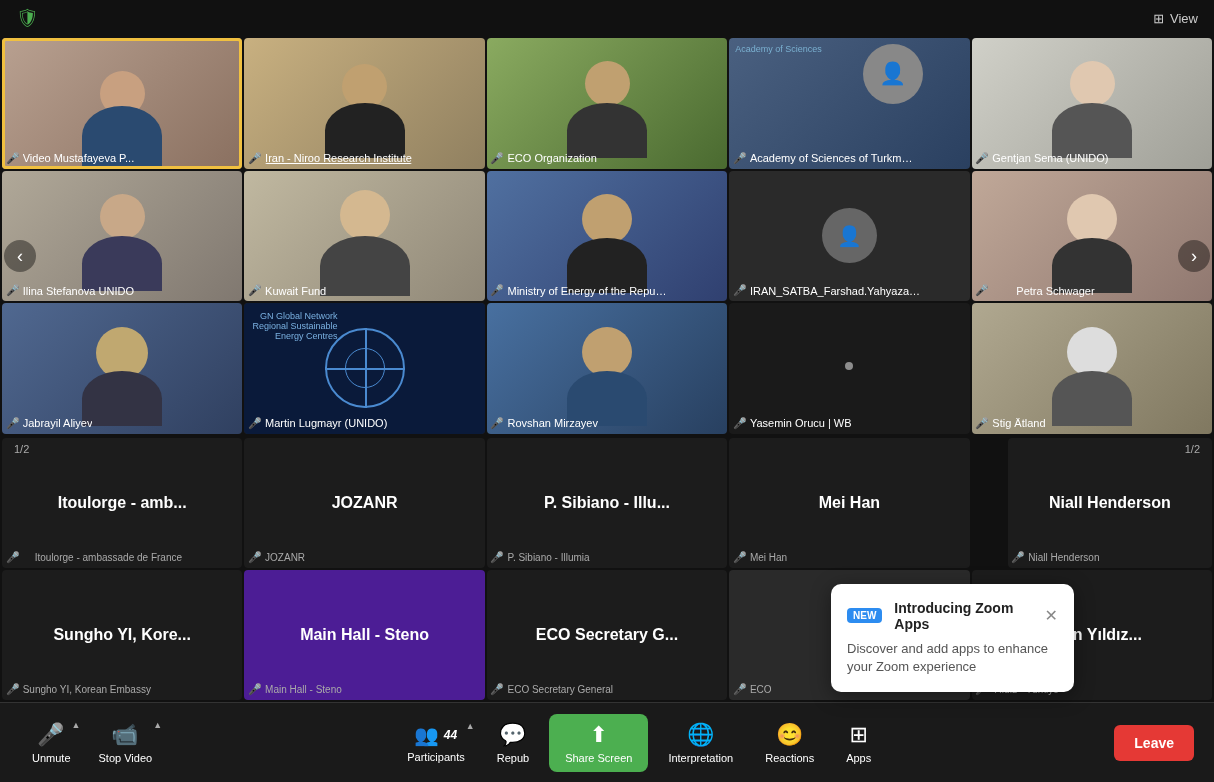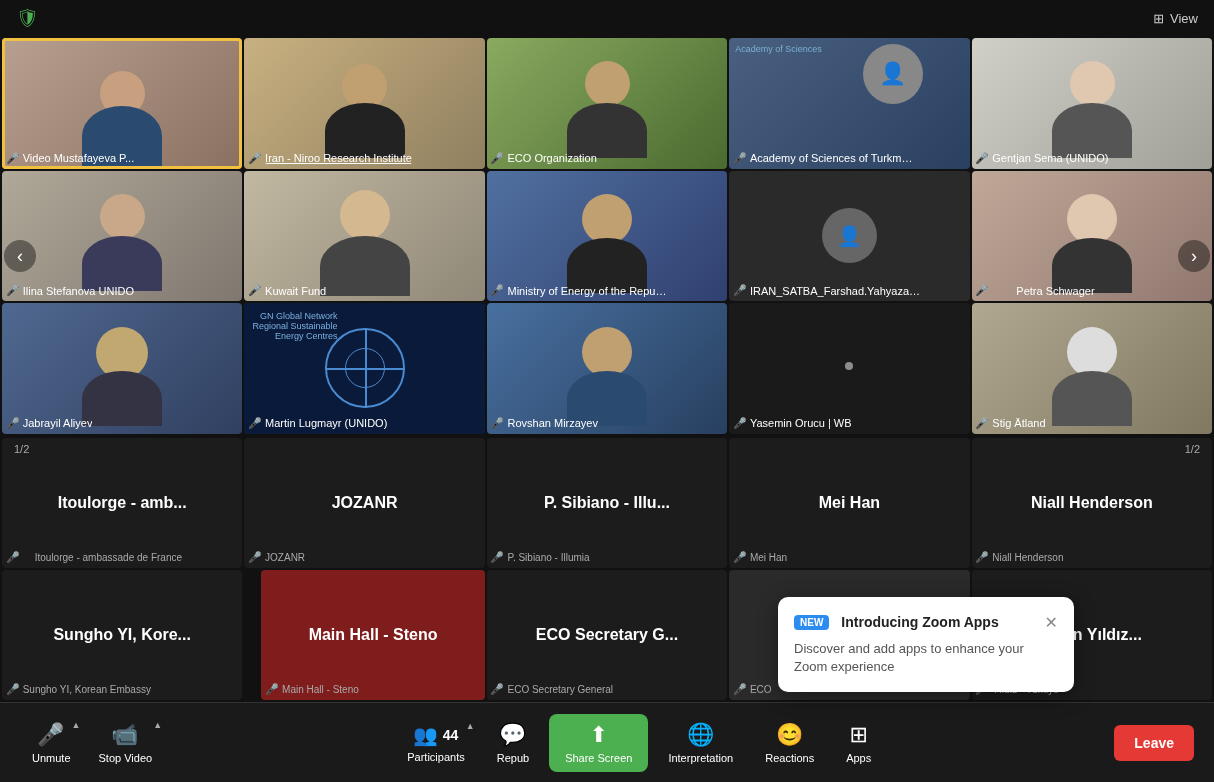--- a/index.html
+++ b/index.html
@@ -180,30 +180,31 @@
       border: none;
       border-radius: 6px;
       padding: 10px 20px;
       font-size: 14px;
       cursor: pointer;
       font-weight: bold;
     }
 
     
     .participants-count {
-      font-size: 14px;
+      font-size: 12px;
       font-weight: bold;
+      font-style: italic;
     }
 
     
     .zoom-apps-popup {
       position: absolute;
       bottom: 90px;
       right: 140px;
-      width: 296px;
+      width: 243px;
       background: #fff;
       border-radius: 10px;
       padding: 16px;
       box-shadow: 0 4px 20px rgba(0,0,0,0.4);
       z-index: 20;
     }
     .popup-header {
       display: flex;
       align-items: center;
       justify-content: space-between;
@@ -515,41 +516,41 @@
   <div class="video-cell" style="background:#1c1c1c;">
     <div style="height:100%; display:flex; flex-direction:column; align-items:center; justify-content:center;">
       <div style="color:#fff; font-size:16px; font-weight:bold; text-align:center;">Mei Han</div>
     </div>
     <div class="mute-bar">
       <span class="mute-icon-red">🎤</span>
       <span style="color:#aaa; font-size:10px;">Mei Han</span>
     </div>
   </div>
 
-  <div class="video-cell" style="background:#1c1c1c;">
+  <div class="video-cell" style="background:#1c1c1c;margin-left:36px;">
     <div style="height:100%; display:flex; flex-direction:column; align-items:center; justify-content:center;">
       <div style="color:#fff; font-size:16px; font-weight:bold; text-align:center;">Niall Henderson</div>
     </div>
     <div class="mute-bar">
       <span style="color:#fff; font-size:11px;">🎤</span>
       <span style="color:#aaa; font-size:10px;">Niall Henderson</span>
     </div>
   </div>
 
   <div class="video-cell" style="background:#1c1c1c;">
     <div style="height:100%; display:flex; flex-direction:column; align-items:center; justify-content:center;">
       <div style="color:#fff; font-size:16px; font-weight:bold; text-align:center;">Sungho YI, Kore...</div>
     </div>
     <div class="mute-bar">
       <span class="mute-icon-red">🎤</span>
       <span style="color:#aaa; font-size:10px;">Sungho YI, Korean Embassy</span>
     </div>
   </div>
 
-  <div class="video-cell" style="background:#7f1d1d;margin-left:17px;">
+  <div class="video-cell" style="background:#4c1d95;">
     <div style="height:100%; display:flex; flex-direction:column; align-items:center; justify-content:center;">
       <div style="color:#fff; font-size:16px; font-weight:bold; text-align:center;">Main Hall - Steno</div>
     </div>
     <div class="mute-bar">
       <span style="color:#fff; font-size:11px;">🎤</span>
       <span style="color:#aaa; font-size:10px;">Main Hall - Steno</span>
     </div>
   </div>
 
   <div class="video-cell" style="background:#1c1c1c;">

